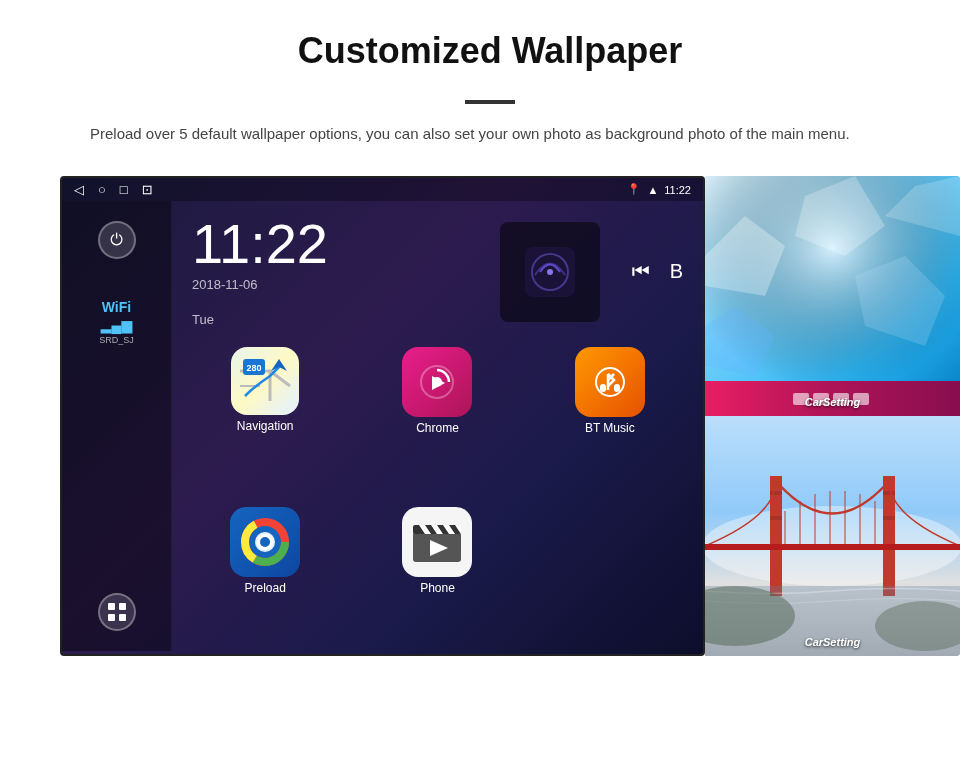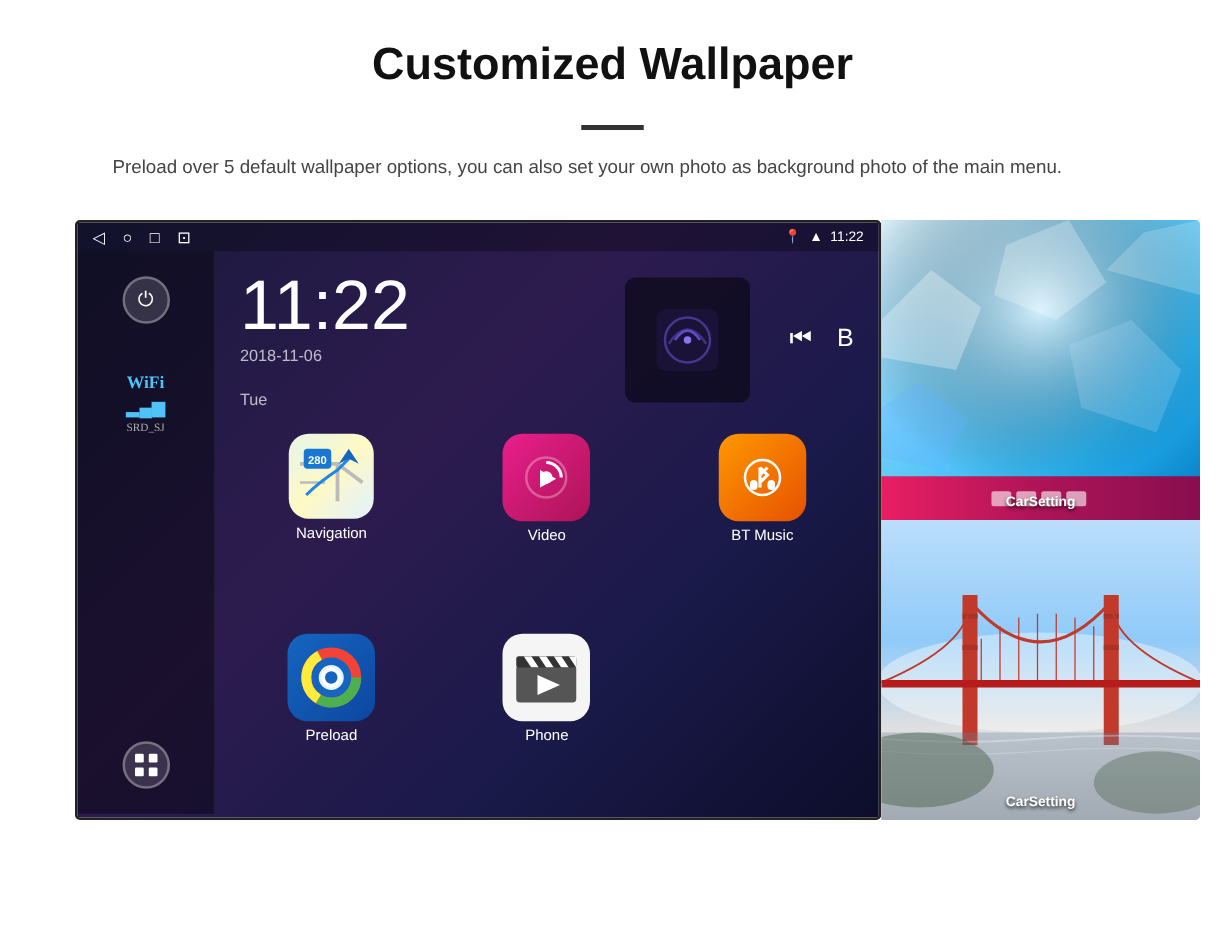--- a/index.html
+++ b/index.html
@@ -119,21 +119,20 @@
       color: white;
       font-size: 16px;
       border: 2px solid rgba(255,255,255,0.3);
     }
 
     .wifi-widget {
       color: white;
       text-align: center;
       font-size: 10px;
       margin-top: 20px;
-      font-family: Liberation Serif, serif;
     }
 
     .wifi-label {
       font-size: 14px;
       font-weight: bold;
       color: #4fc3f7;
     }
 
     .wifi-bars {
       font-size: 14px;
@@ -266,20 +265,21 @@
     .icon-chrome {
       background: linear-gradient(135deg, #1565c0, #0d47a1);
     }
 
     
     .wallpaper-thumbnails {
       width: 255px;
       display: flex;
       flex-direction: column;
       gap: 0;
+      font-style: italic;
     }
 
     .wallpaper-thumb {
       flex: 1;
       overflow: hidden;
       position: relative;
     }
 
     .wallpaper-thumb:first-child {
       border-top-right-radius: 4px;
@@ -482,21 +482,21 @@
 
             <div class="app-item">
               <div class="app-icon icon-music">
                 <svg width="40" height="40" viewBox="0 0 40 40" fill="white">
                   <circle cx="20" cy="20" r="16" fill="none" stroke="rgba(255,255,255,0.3)" stroke-width="2"></circle>
                   <circle cx="20" cy="20" r="5" fill="white"></circle>
                   <path d="M20 8 A12 12 0 0 1 32 20" fill="none" stroke="white" stroke-width="2.5"></path>
                   <path d="M15 14 L15 28 L28 21 Z" fill="white"></path>
                 </svg>
               </div>
-              <span class="app-label">Video</span>
+              <span class="app-label">Chrome</span>
             </div>
 
             <div class="app-item">
               <div class="app-icon icon-btmusic">
                 <svg width="40" height="40" viewBox="0 0 40 40">
 
                   <circle cx="20" cy="20" r="14" fill="none" stroke="white" stroke-width="2"></circle>
                   <rect x="10" y="22" width="6" height="8" rx="3" fill="white"></rect>
                   <rect x="24" y="22" width="6" height="8" rx="3" fill="white"></rect>
 

